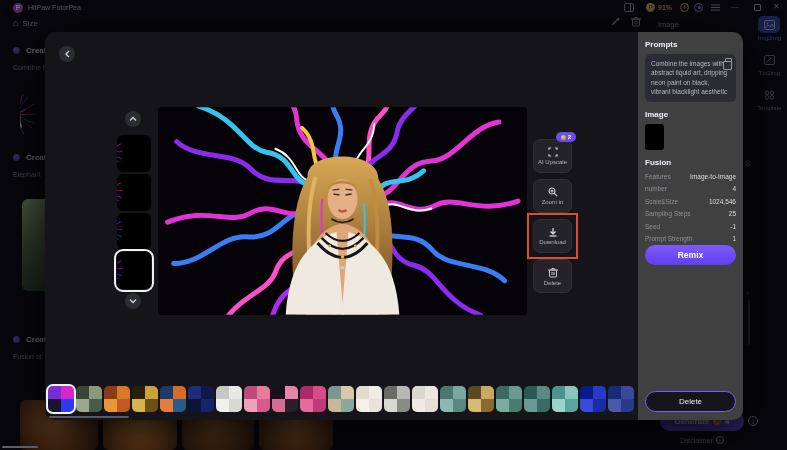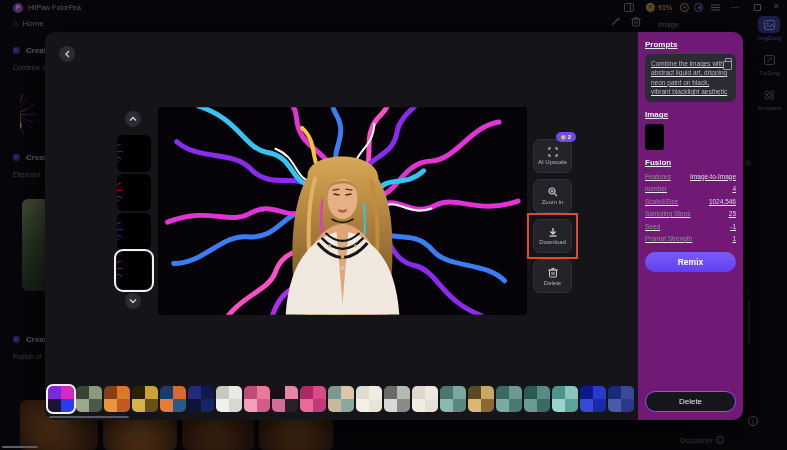--- a/index.html
+++ b/index.html
@@ -70,34 +70,34 @@
            display:flex; align-items:center; justify-content:center; gap:2px; padding:0 3px; z-index:3; }
   .badge .bcoin { width:5px; height:5px; border-radius:50%; background:radial-gradient(circle at 35% 35%,#f0cf7e,#b07c22); }
   .badge .bnum { font-size:6px; color:#fff; font-weight:bold; }
   .red-ring { position:absolute; left:482px; top:181px; width:51px; height:46px; border:2px solid #dd4a2c; z-index:4; pointer-events:none; }
   .filmstrip { position:absolute; left:3px; top:354px; display:flex; gap:2px; }
   .fs-thumb { width:26px; height:26px; border-radius:5px; flex:none; cursor:pointer; }
   .fs-thumb.sel { outline:2px solid #f2f2f6; outline-offset:0px; }
   .fs-scroll { position:absolute; left:4px; top:384px; width:80px; height:2px; background:#5a5a64; border-radius:1px; }
 
   
-  .rpanel { position:absolute; left:593px; top:0; width:105px; height:388px; background:#701a75;
-            border-radius:0 10px 10px 0; padding:8px 7px;text-decoration:underline; }
+  .rpanel { position:absolute; left:593px; top:0; width:105px; height:388px; background:#404040;
+            border-radius:0 10px 10px 0; padding:8px 7px; }
   .rp-h { font-size:8px; font-weight:bold; color:#eef; }
   .prompt-box { position:relative; margin-top:5px; width:91px; height:48px; background:#2b2b33; border-radius:6px;
                 padding:5px 6px; }
   .prompt-text { font-size:6.5px; line-height:1.45; color:#b9b9c2; }
   .copy-ico { position:absolute; right:4px; top:4px; width:7px; height:7px; border:1px solid #9a9aa3; border-radius:1px; }
   .copy-ico:after { content:""; position:absolute; left:-3px; top:2px; width:7px; height:7px; border:1px solid #9a9aa3;
                     border-radius:1px; background:#2b2b33; }
   .rp-imgthumb { margin-top:5px; width:19px; height:26px; border-radius:3px; overflow:hidden; background:#000; }
   .detail-row { display:flex; justify-content:space-between; align-items:baseline; margin-top:5.5px; }
   .detail-row .dl { font-size:6.5px; color:#8f8f98; }
   .detail-row .dv { font-size:6.5px; color:#dcdce4; }
-  .remix-btn { margin-top:10px; width:91px; height:20px; border-radius:10px; border:none;
+  .remix-btn { margin-top:3px; width:91px; height:20px; border-radius:10px; border:none;
                background:linear-gradient(180deg,#7d5bfb,#6040ef); color:#fff; font-size:8.5px; font-weight:bold;
                font-family:"Liberation Sans",sans-serif; cursor:pointer; }
   .panel-delete-btn { position:absolute; left:7px; top:359px; width:91px; height:21px; border-radius:11px;
                       background:#15151b; border:1px solid #7a5cff; color:#eaeaf2; font-size:8px;
                       font-family:"Liberation Sans",sans-serif; cursor:pointer; }
   svg { display:block; }
 </style>
 </head>
 <body>
 
@@ -189,21 +189,21 @@
             </g>
           </svg>
       </div>
       <div class="abs win-glyph" style="left:731px; top:2px;">—</div>
       <div class="abs" style="left:754px; top:4px; width:7px; height:7px; border:1px solid #9a9aa3; border-radius:1px;"></div>
       <div class="abs win-glyph" style="left:773px; top:2px;">✕</div>
     </div>
 
     <div class="home-row">
       <span class="glyph">⌂</span>
-      <span class="lbl">Home</span>
+      <span class="lbl">Size</span>
     </div>
 
     <div class="abs" style="left:610px; top:16px;">
       <svg width="11" height="11" viewBox="0 0 11 11">
           <line x1="2" y1="9" x2="8" y2="3" stroke="#9a9aa3" stroke-width="1.4"></line>
           <path d="M8.5,1 l0.6,1.4 1.4,0.6 -1.4,0.6 -0.6,1.4 -0.6,-1.4 -1.4,-0.6 1.4,-0.6 Z" fill="#9a9aa3"></path>
         </svg>
     </div>
     <div class="abs" style="left:631px; top:16px;">
       <svg width="10" height="11" viewBox="0 0 10 11">
@@ -280,20 +280,25 @@
         <span class="sec-name">Creation</span>
         </div>
       <div class="sec-sub" style="margin-top:9px;">Fusion of</div>
     </div>
 
     <div class="bg-img cat-art" style="position:absolute; left:20px;  top:400px; width:78px; height:50px;"></div>
     <div class="bg-img cat-art2" style="position:absolute; left:103px; top:400px; width:74px; height:50px;"></div>
     <div class="bg-img cat-art3" style="position:absolute; left:182px; top:400px; width:72px; height:50px;"></div>
     <div class="bg-img cat-art" style="position:absolute; left:259px; top:400px; width:74px; height:50px;"></div>
 
+    <div class="gen-btn">
+      <span>Generate</span>
+      <span class="coin" style="width:8px; height:8px; line-height:8px; font-size:5px;">P</span>
+      <span style="font-size:8px;">4</span>
+    </div>
     <div class="abs info-circ" style="left:748px; top:416px;">i</div>
     <div class="disclaimer">
       <span>Disclaimer</span>
       <span class="info-circ" style="width:8px; height:8px; line-height:7px; font-size:6px;">i</span>
     </div>
 
     <div class="abs edge-glyph" style="left:744px; top:158px;">⊗</div>
     <div class="abs edge-glyph" style="left:746px; top:288px;">›</div>
     <div class="abs" style="left:748px; top:300px; width:2px; height:45px; background:#3a3a44; border-radius:1px;"></div>
     <div class="bl-scroll"></div>

